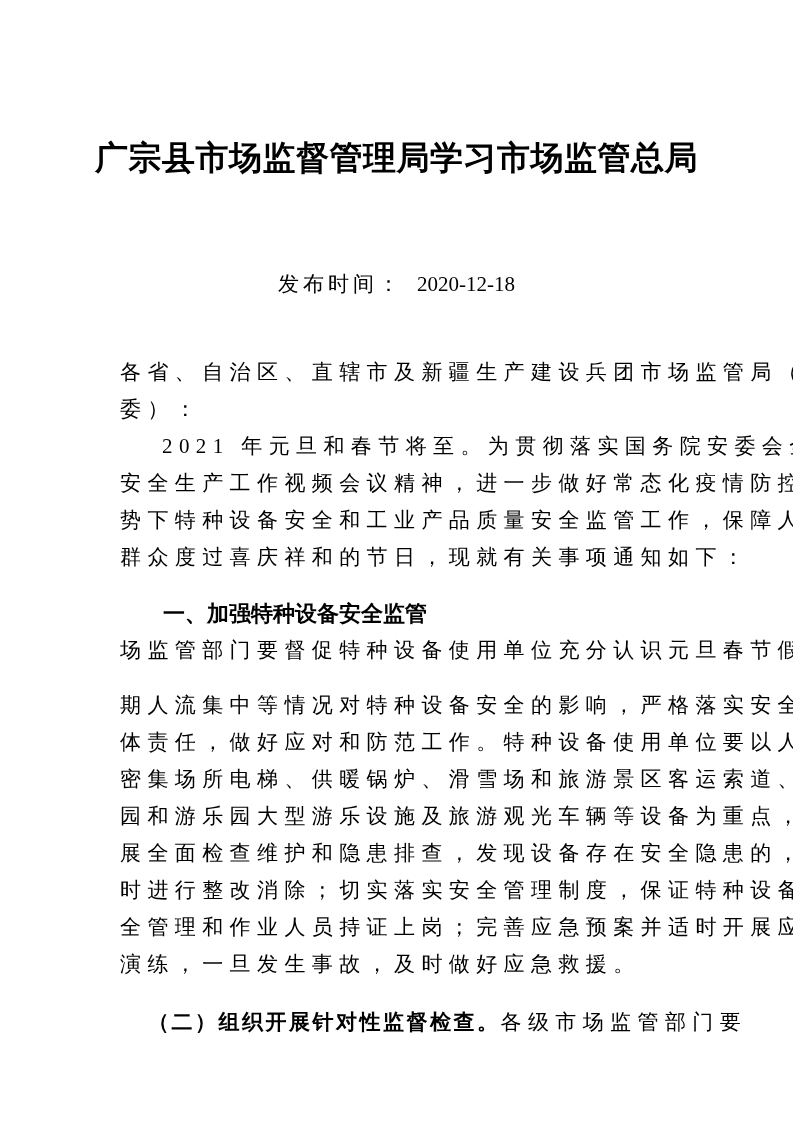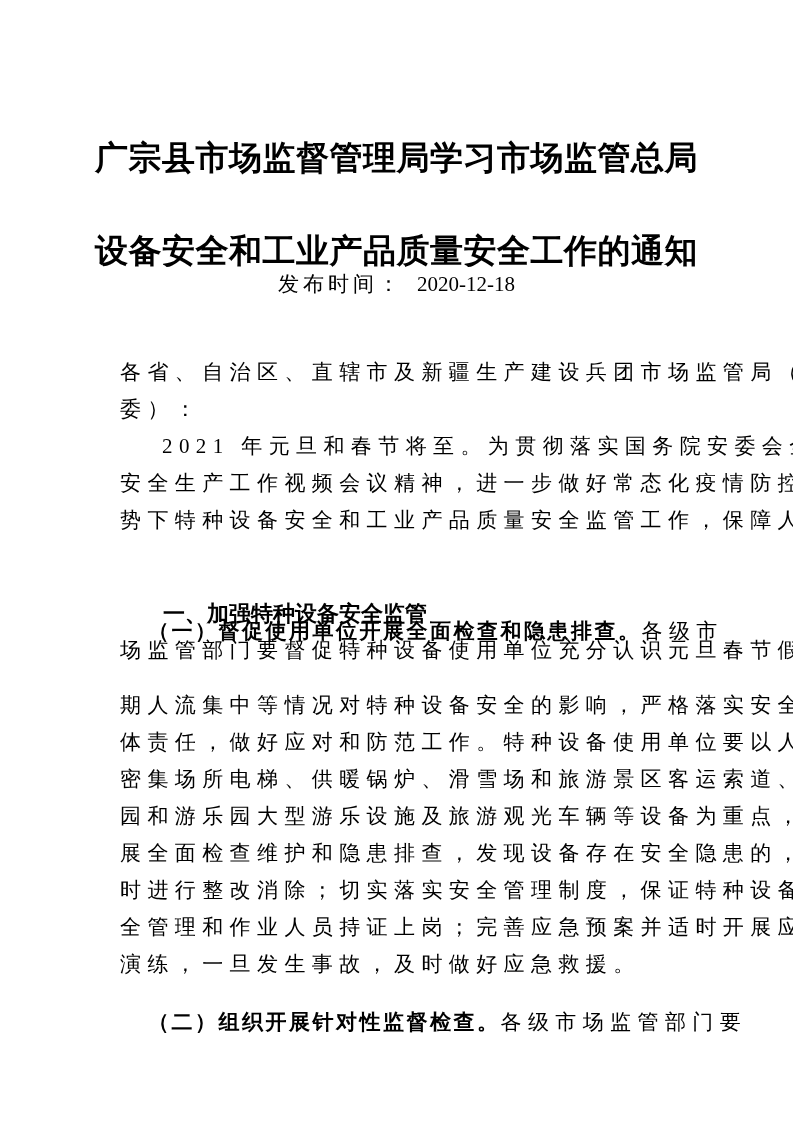--- a/index.html
+++ b/index.html
@@ -38,38 +38,35 @@
     }
     .sub-line .bold { font-weight: bold; letter-spacing: 2.5px; }
     .sub-line .rest { letter-spacing: 6.4px; }
   </style>
 </head>
 <body>
 
 <div class="page">
 
   <div class="title-line" style="top:138px;">广宗县市场监督管理局学习市场监管总局</div>
-  <div class="title-line" style="top:231px;">设备安全和工业产品质量安全工作的通知</div>
 
   <div class="date-line" style="top:270px;">
     <span class="lbl">发布时间：</span><span class="val">2020-12-18</span>
   </div>
 
   <div class="body-line" style="top:357px;">各省、自治区、直辖市及新疆生产建设兵团市场监管局（厅、</div>
   <div class="body-line" style="top:394px;">委）：</div>
 
   <div class="body-line indent" style="top:431px;">2021 年元旦和春节将至。为贯彻落实国务院安委会全国</div>
   <div class="body-line" style="top:468px;">安全生产工作视频会议精神，进一步做好常态化疫情防控形</div>
   <div class="body-line" style="top:505px;">势下特种设备安全和工业产品质量安全监管工作，保障人民</div>
+  <div class="body-line" style="top:542px;">群众度过喜庆祥和的节日，现就有关事项通知如下：</div>
 
   <div class="h1" style="top:599px;">一、加强特种设备安全监管</div>
 
-  <div class="sub-line" style="top:616px;">
-    <span class="bold">（一）督促使用单位开展全面检查和隐患排查。</span><span class="rest">各级市</span>
-  </div>
 
   <div class="body-line" style="top:635px;">场监管部门要督促特种设备使用单位充分认识元旦春节假</div>
   <div class="body-line" style="top:690px;">期人流集中等情况对特种设备安全的影响，严格落实安全主</div>
   <div class="body-line" style="top:727px;">体责任，做好应对和防范工作。特种设备使用单位要以人员</div>
   <div class="body-line" style="top:764px;">密集场所电梯、供暖锅炉、滑雪场和旅游景区客运索道、公</div>
   <div class="body-line" style="top:801px;">园和游乐园大型游乐设施及旅游观光车辆等设备为重点，开</div>
   <div class="body-line" style="top:838px;">展全面检查维护和隐患排查，发现设备存在安全隐患的，及</div>
   <div class="body-line" style="top:875px;">时进行整改消除；切实落实安全管理制度，保证特种设备安</div>
   <div class="body-line" style="top:912px;">全管理和作业人员持证上岗；完善应急预案并适时开展应急</div>
   <div class="body-line" style="top:949px;">演练，一旦发生事故，及时做好应急救援。</div>

